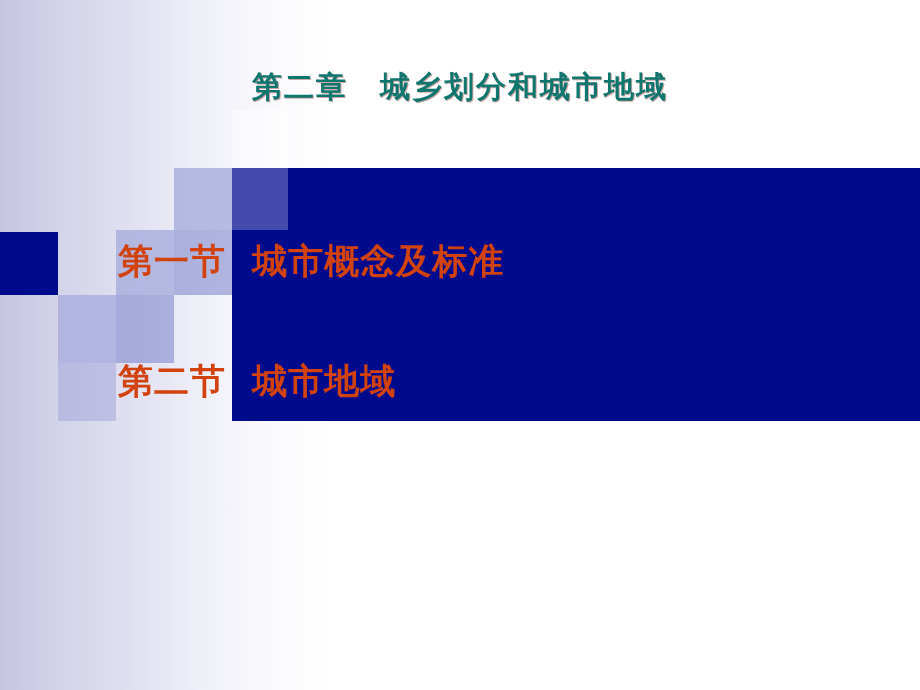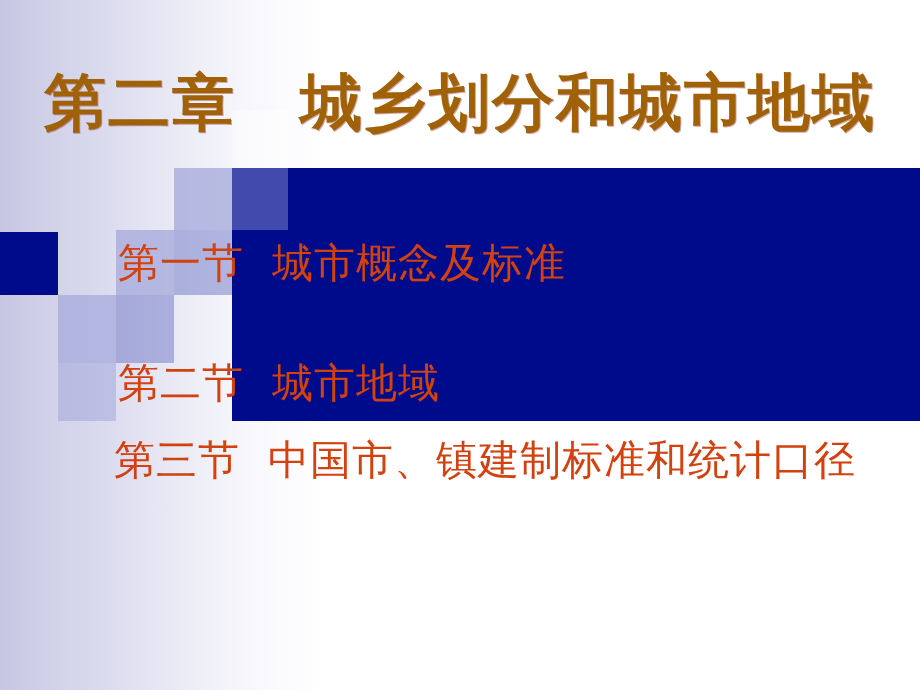--- a/index.html
+++ b/index.html
@@ -60,33 +60,33 @@
   .sq-l3 { background: rgba(120,128,200,0.55); }      
   .sq-l4 { background: rgba(168,172,220,0.80); }      
 
   
   .slide-title {
     position: absolute;
     left: 0;
     top: 72px;
     width: 920px;
     text-align: center;
-    color: #a16207;
-    font-size: 62px;
+    color: #0f766e;
+    font-size: 30px;
     font-weight: bold;
     letter-spacing: 2px;
     line-height: 1.0;
     white-space: pre;
     text-shadow: 1px 1px 0 rgba(120,0,0,0.35);
   }
   .section-line {
     position: absolute;
     color: #d2420f;
-    font-size: 41px;
-    font-weight: normal;
+    font-size: 35px;
+    font-weight: bold;
     letter-spacing: 1px;
     line-height: 1.0;
     white-space: pre;
   }
   .section-1 { left: 118px; top: 243px; }
   .section-2 { left: 118px; top: 338px; margin-top: 25px; }
   .section-3 { left: 114px; top: 440px; }
 </style>
 </head>
 <body>
@@ -111,15 +111,14 @@
   <div class="sq sq-l3" style="left:116px; top:295px; width:58px; height:68px;"></div>
 
   <div class="sq sq-l2" style="left:58px; top:363px; width:58px; height:58px;"></div>
 
   <div class="slide-title">第二章　城乡划分和城市地域</div>
 
   <div class="section-line section-1">第一节  城市概念及标准</div>
 
   <div class="section-line section-2">第二节  城市地域</div>
 
-  <div class="section-line section-3">第三节  中国市、镇建制标准和统计口径</div>
 
 </div>
 
 </body></html>

